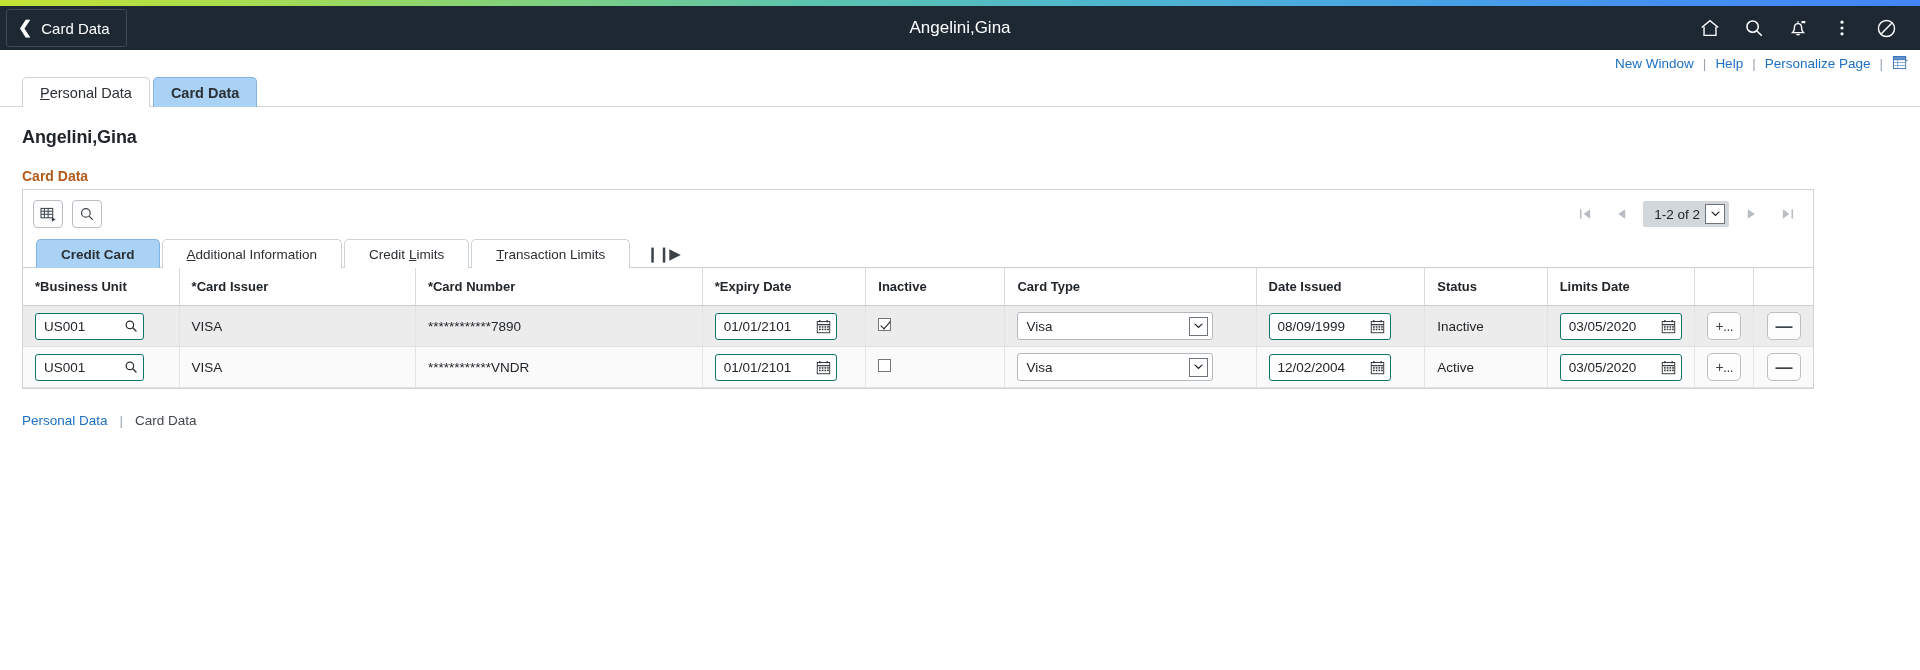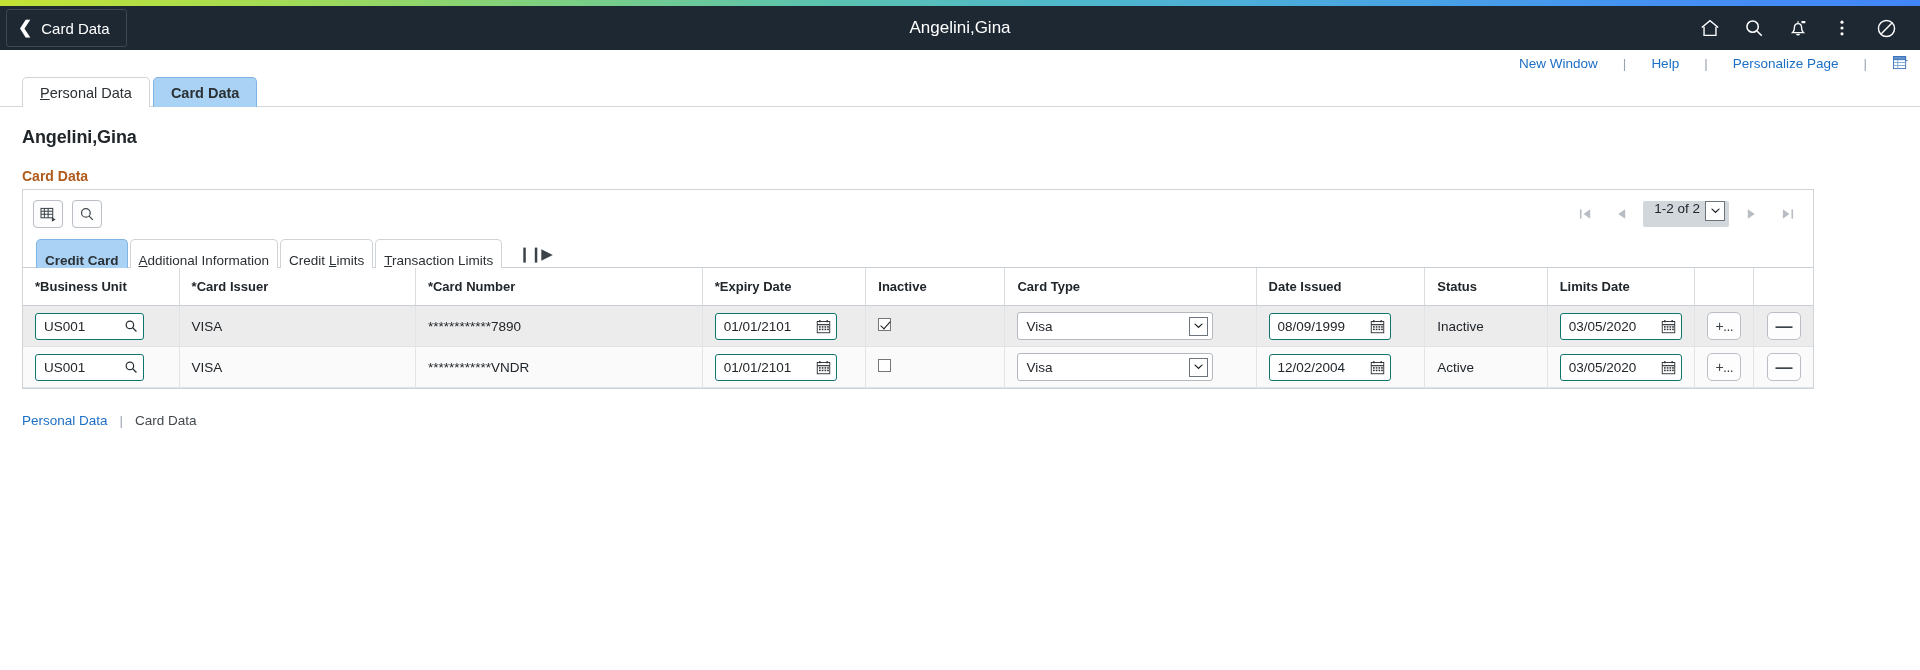--- a/index.html
+++ b/index.html
@@ -70,21 +70,21 @@
   }
   .hicon svg { display: block; }
 
   
   .links-bar {
     height: 26px;
     display: flex;
     align-items: center;
     justify-content: flex-end;
     padding-right: 12px;
-    gap: 16px;
+    gap: 0px;
     font-size: 13.5px;
     background: #ffffff;
   }
   .links-bar a {
     color: #1c6fc4;
     text-decoration: none;
     padding: 0 9px;
     cursor: pointer;
   }
   .links-bar .sep { color: #9aa4ae; }
@@ -197,20 +197,21 @@
   .pgbtn {
     width: 36px; height: 26px;
     display: flex; align-items: center; justify-content: center;
     cursor: pointer;
   }
   .pgcount {
     background: #d2d7dc;
     border-radius: 2px;
     height: 26px;
     display: flex;
+    align-items: center;
     padding: 0 4px 0 11px;
     font-size: 13.5px;
     color: #21262b;
     gap: 5px;
     margin: 0 4px;
   }
   .pgsel {
     width: 20px; height: 20px;
     border: 1px solid #6d747b;
     background: #ffffff;
@@ -222,23 +223,23 @@
   .inner-tabs {
     display: flex;
     align-items: flex-end;
     padding-left: 13px;
     height: 30px;
     border-bottom: 1px solid #c9ced4;
     background: #fff;
   }
   .itab {
     height: 29px;
-    padding: 0 8px;
-    display: flex;
-    align-items: flex-end;
+    padding: 0 24px;
+    display: flex;
+    align-items: center;
     font-size: 13.5px;
     color: #2b3034;
     background: #ffffff;
     border: 1px solid #cfd4d9;
     border-bottom: none;
     border-radius: 5px 5px 0 0;
     margin-right: 2px;
     cursor: pointer;
     position: relative;
     top: 1px;

